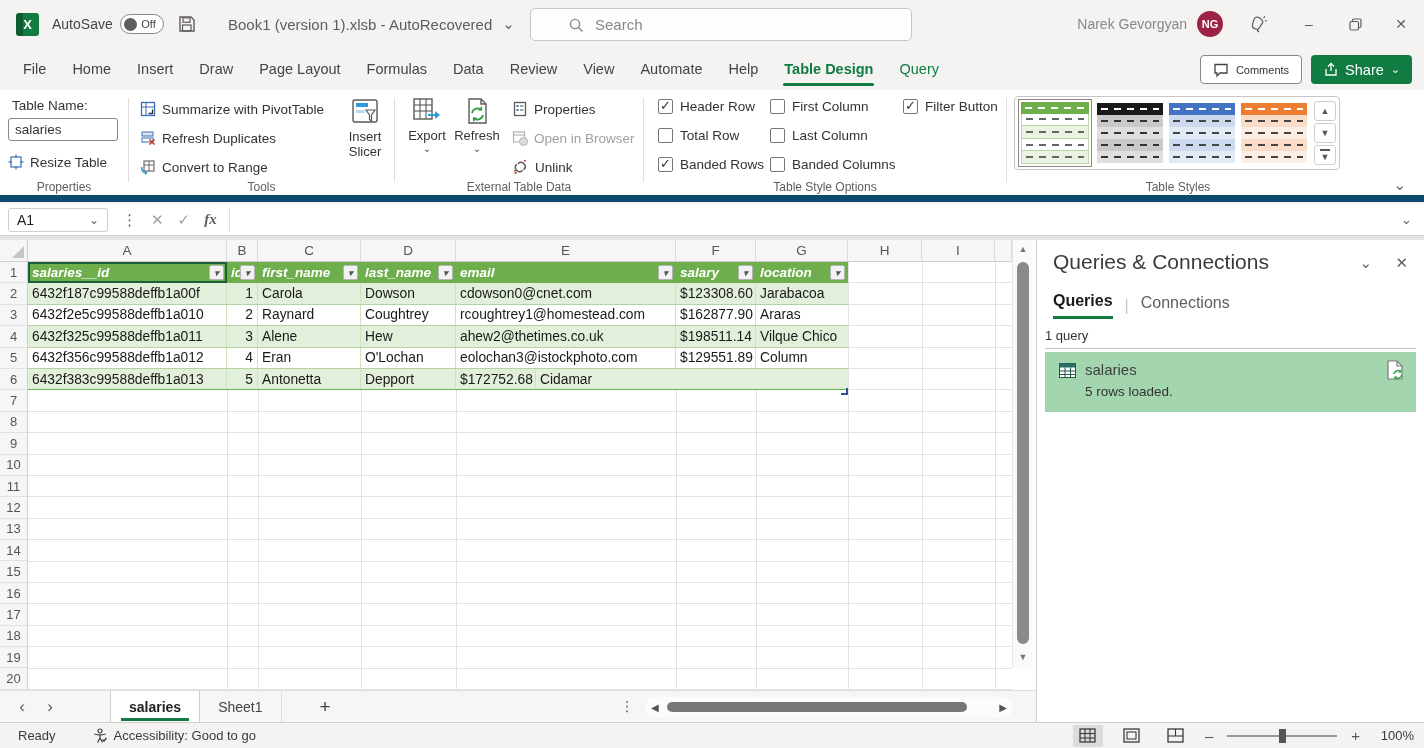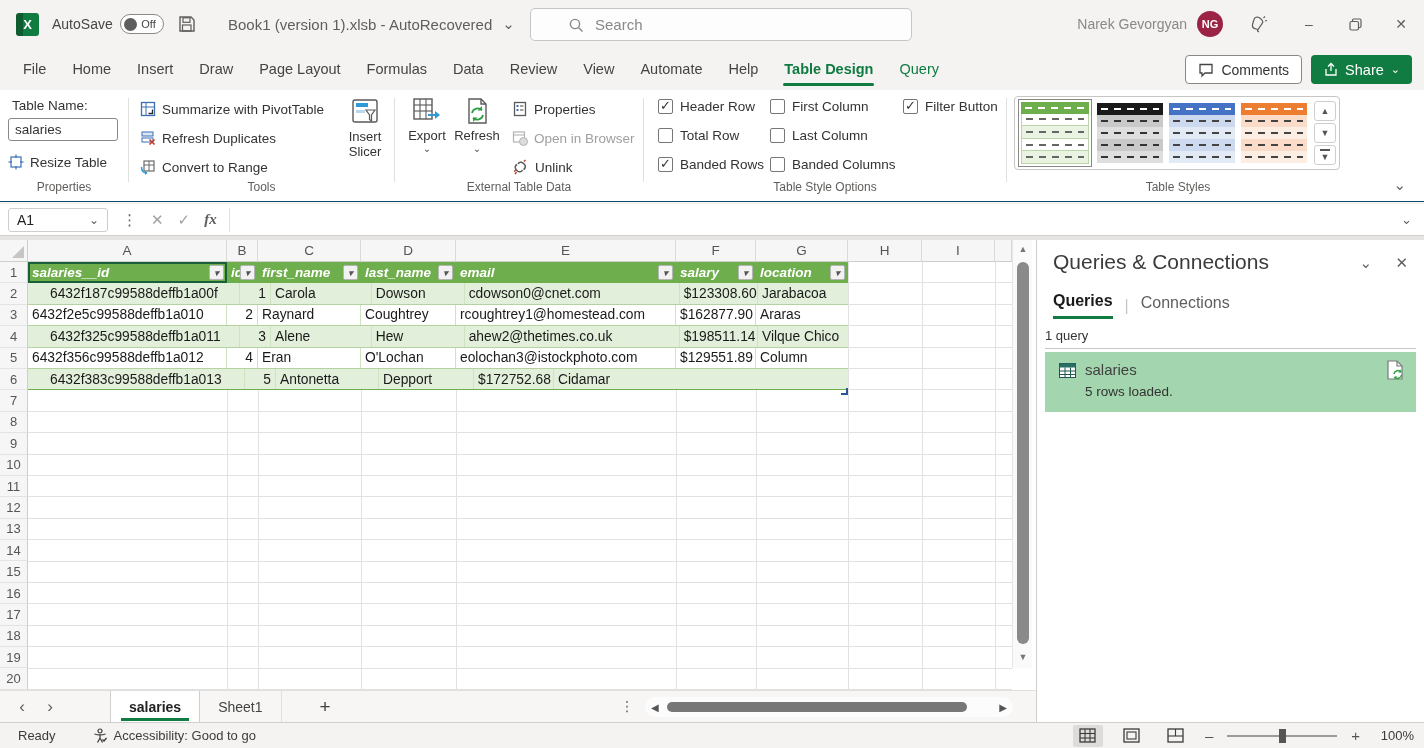--- a/index.html
+++ b/index.html
@@ -29,26 +29,26 @@
   .bell { margin-right:18px; }
 
   
   .menubar { position:absolute; top:48px; left:0; width:1424px; height:42px; background:#f4f3f2; display:flex; align-items:center; }
   .mtab { padding:0 13px; font-size:14.5px; color:#444; height:42px; display:flex; align-items:center; position:relative; }
   .mtab.accent { color:#0f7b41; }
   .mtab.active { color:#0f7b41; font-weight:bold; }
   .mtab.active::after { content:""; position:absolute; left:12px; right:12px; bottom:4px; height:3px; background:#107c41; border-radius:2px; }
   .mb-right { position:absolute; right:12px; top:7px; display:flex; gap:9px; }
   .btn-comments { height:29px; border:1px solid #8a8886; border-radius:4px; background:#fff; display:flex; align-items:center;
-                  gap:7px; padding:0 12px; font-size:14px; color:#333; }
+                  gap:7px; padding:0 12px; font-size:11px; color:#333; }
   .btn-share { height:29px; border-radius:4px; background:#107c41; color:#fff; display:flex; align-items:center; gap:7px;
                padding:0 12px; font-size:14.5px; }
 
   
-  .ribbon { position:absolute; top:90px; left:0; width:1424px; height:112px; background:#fff; border-bottom:1px solid #0c4a6e; }
+  .ribbon { position:absolute; top:90px; left:0; width:1424px; height:112px; background:#fff; border-bottom:7px solid #0c4a6e; }
   .gsep { position:absolute; top:8px; height:84px; width:1px; background:#e1dfdd; }
   .glabel { position:absolute; top:90px; font-size:12px; color:#605e5c; text-align:center; }
   .rsmall { position:absolute; display:flex; align-items:center; gap:6px; font-size:13.5px; color:#333; height:24px; }
   .rsmall.disabled { color:#a19f9d; }
   .rbig { position:absolute; display:flex; flex-direction:column; align-items:center; font-size:13px; color:#333; text-align:center; }
   .tn-input { position:absolute; left:8px; top:28px; width:110px; height:23px; border:1px solid #8a8886; border-radius:3px;
               background:#fff; font-size:13.5px; color:#333; padding:2px 6px; font-family:"Liberation Sans",sans-serif; }
   .cbrow { position:absolute; display:flex; align-items:center; gap:7px; font-size:13.5px; color:#333; }
   .cb { width:15px; height:15px; border:1px solid #767676; border-radius:2px; background:#fff; position:relative; }
   .cb.checked::after { content:"✓"; position:absolute; left:1px; top:-2px; font-size:13px; color:#333; }
@@ -88,21 +88,21 @@
   .vline { position:absolute; top:0; bottom:0; width:1px; background:#e2e2e2; }
 
   
   .xtable { position:absolute; left:0; top:0; width:820px; }
   .thead { display:flex; height:21.4px; background:#6fae4c;font-style:italic; }
   .hc { display:flex; align-items:center; color:#fff; font-weight:bold; font-size:13.5px; padding-left:4px; }
   .hlbl { flex:1; white-space:nowrap; overflow:hidden; }
   .fbtn { width:15px; height:15px; background:#f2f2f2; border:1px solid #b5b5b5; border-radius:2px; margin-right:3px;
           display:flex; align-items:center; justify-content:center; color:#555; font-size:9px; flex:none; }
   .trow { display:flex; height:21.4px; background:#fff; border-bottom:1px solid #b5d3a0; }
-  .trow.band { background:#e2efda;padding-left:18px; }
+  .trow.band { background:#e2efda; }
   .tc { font-size:13.8px; color:#1a1a1a; padding:0 4px; display:flex; align-items:center; white-space:nowrap; overflow:hidden;
         border-right:1px solid #cfe3c0; }
   .tc:last-child { border-right:none; }
   .tc.num { justify-content:flex-end; }
   .w0{width:199px}.w1{width:31px}.w2{width:103px}.w3{width:95px}.w4{width:220px}.w5{width:80px}.w6{width:92px}
   .sel-a1 { position:absolute; left:0; top:0; width:199px; height:21.4px; border:2px solid #19603a; pointer-events:none; }
   .resize-handle { position:absolute; left:813px; top:126px; width:7px; height:7px; border-right:2.5px solid #2f5597; border-bottom:2.5px solid #2f5597; }
 
   .vscroll { position:absolute; left:1012px; top:0; width:20px; height:428px; background:#fafafa; border-left:1px solid #e6e6e6; }
   .vthumb { position:absolute; left:4px; top:22px; width:12px; height:382px; background:#8a8a8a; border-radius:6px; }

